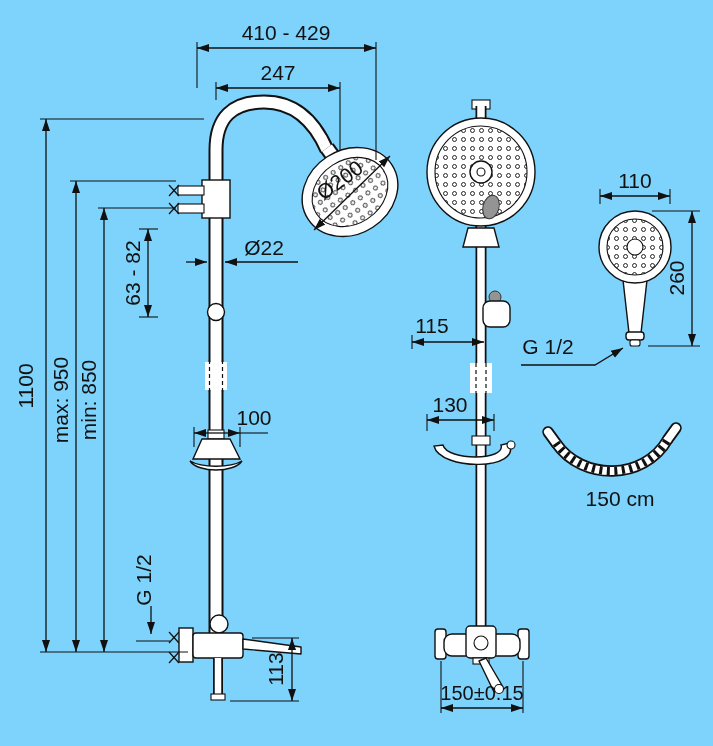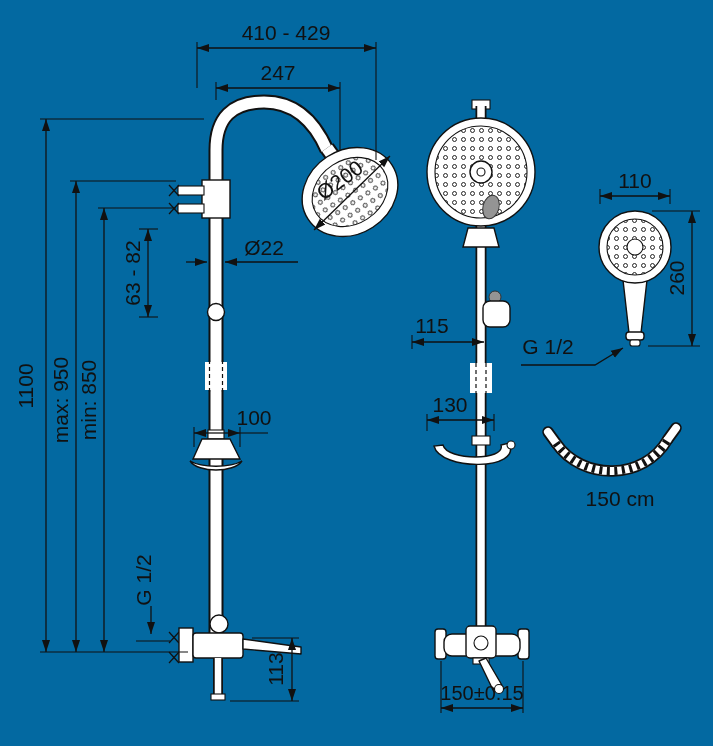--- a/index.html
+++ b/index.html
@@ -1,16 +1,16 @@
 <!DOCTYPE html>
 <html><head>
 <meta charset="utf-8">
 <style>
   html,body{margin:0;padding:0;background:#fff;}
-  .sheet{width:713px;height:746px;background:#0369a1;position:relative;overflow:hidden;}
+  .sheet{width:713px;height:746px;background:#7dd3fc;position:relative;overflow:hidden;}
   svg{display:block;}
   text{font-family:"Liberation Sans","DejaVu Sans",sans-serif;fill:#111;}
   .t{font-size:21px;}
   .ts{font-size:20px;}
   .ln{stroke:#111;stroke-width:1.3;fill:none;}
   .ext{stroke:#111;stroke-width:1.1;fill:none;}
   .part{fill:#fff;stroke:#111;stroke-width:1.4;}
   .partThin{fill:#fff;stroke:#111;stroke-width:1.1;}
   .gray{fill:#949494;stroke:#333;stroke-width:1;}
   .po{stroke:#111;fill:none;}

